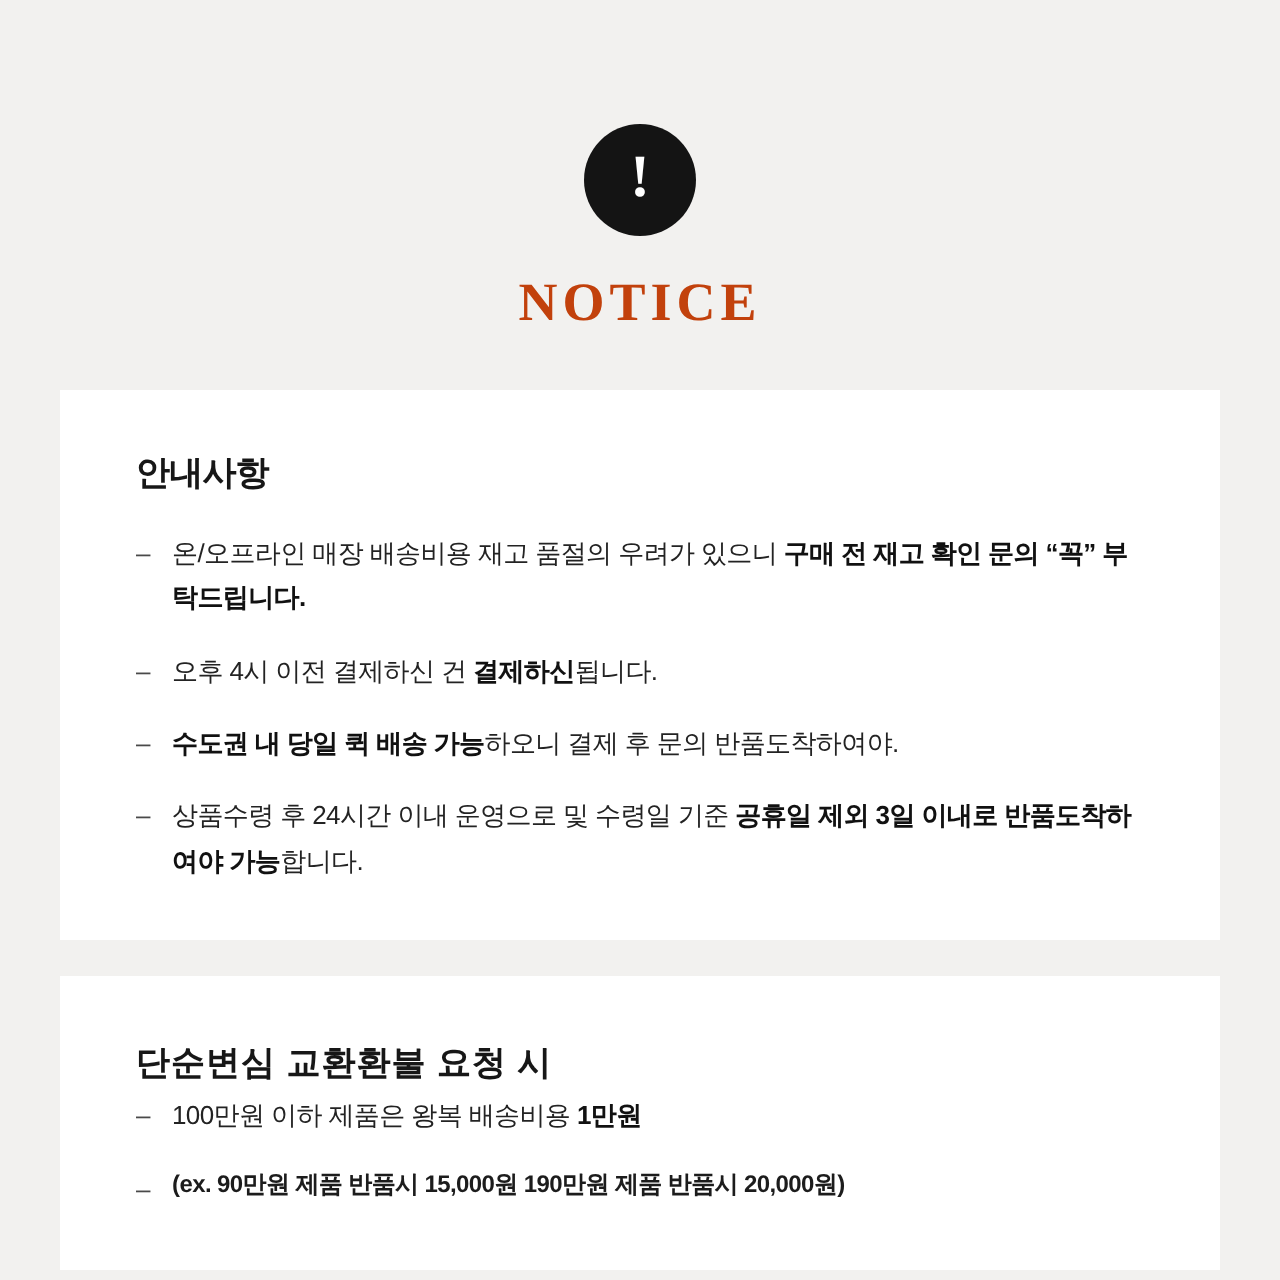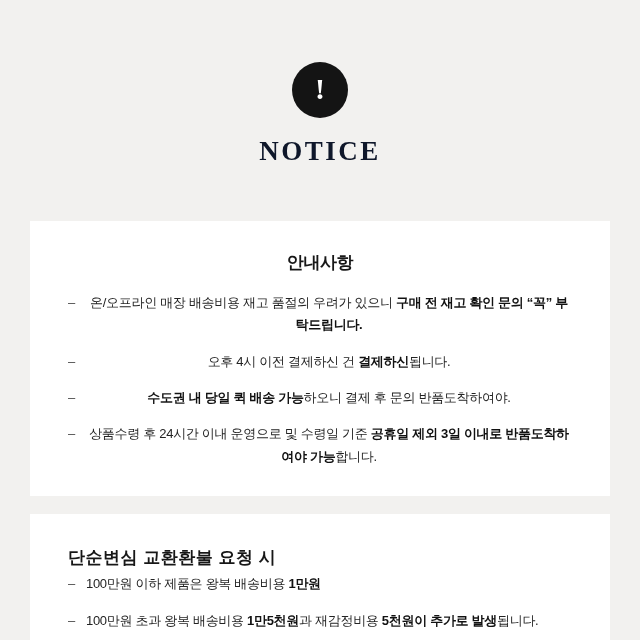--- a/index.html
+++ b/index.html
@@ -43,34 +43,33 @@
     font-weight: 700;
     font-family: "Liberation Serif", serif;
     letter-spacing: 0;
     transform: translateY(-1px);
   }
   .notice-title {
     margin-top: 18px;
     font-size: 27px;
     font-weight: 700;
     letter-spacing: 2.5px;
-    color: #0f172a;
+    color: #c2410c;
     font-family: "Liberation Serif", serif;
   }
 
   
   .card {
     background: #ffffff;
     margin: 0 30px;
     box-sizing: border-box;
     padding: 30px 38px 28px 38px;
   }
   .card.first {
-    margin-top: 54px;
-    text-align: center;
+    margin-top: 28px;
   }
   .card.second {
     margin-top: 18px;
     padding-top: 32px;
     padding-bottom: 34px;
   }
   .card-title {
     font-size: 17px;
     font-weight: 700;
     color: #171717;
@@ -137,18 +136,18 @@
       <li><span class="dash">–</span><span><span>오후 4시 이전 결제하신 건 </span><span class="b">결제하신</span><span>됩니다.</span></span></li>
       <li><span class="dash">–</span><span><span class="b">수도권 내 당일 퀵 배송 가능</span><span>하오니 결제 후 문의 반품도착하여야.</span></span></li>
       <li><span class="dash">–</span><span><span>상품수령 후 24시간 이내 운영으로 및 수령일 기준 </span><span class="b">공휴일 제외 3일 이내로 반품도착하여야 가능</span><span>합니다.</span></span></li>
     </ul>
   </div>
 
   <div class="card second">
     <h2 class="card-title">단순변심 교환환불 요청 시</h2>
     <ul class="items">
       <li><span class="dash">–</span><span><span>100만원 이하 제품은 왕복 배송비용 </span><span class="b">1만원</span></span></li>
-      <li><span class="dash">–</span><span><span>100만원 초과 왕복 배송비용 </span><span class="b">1만5천원</span><span>과 재감정비용 </span><span class="b">5천원이 추가로 발생</span><span>됩니다.</span></span></li>
+      <li><span class="dash">–</span></li>
     </ul>
     <div class="note-ex">(ex. 90만원 제품 반품시 15,000원 190만원 제품 반품시 20,000원)</div>
   </div>
 
 </div>
 
 </body></html>

